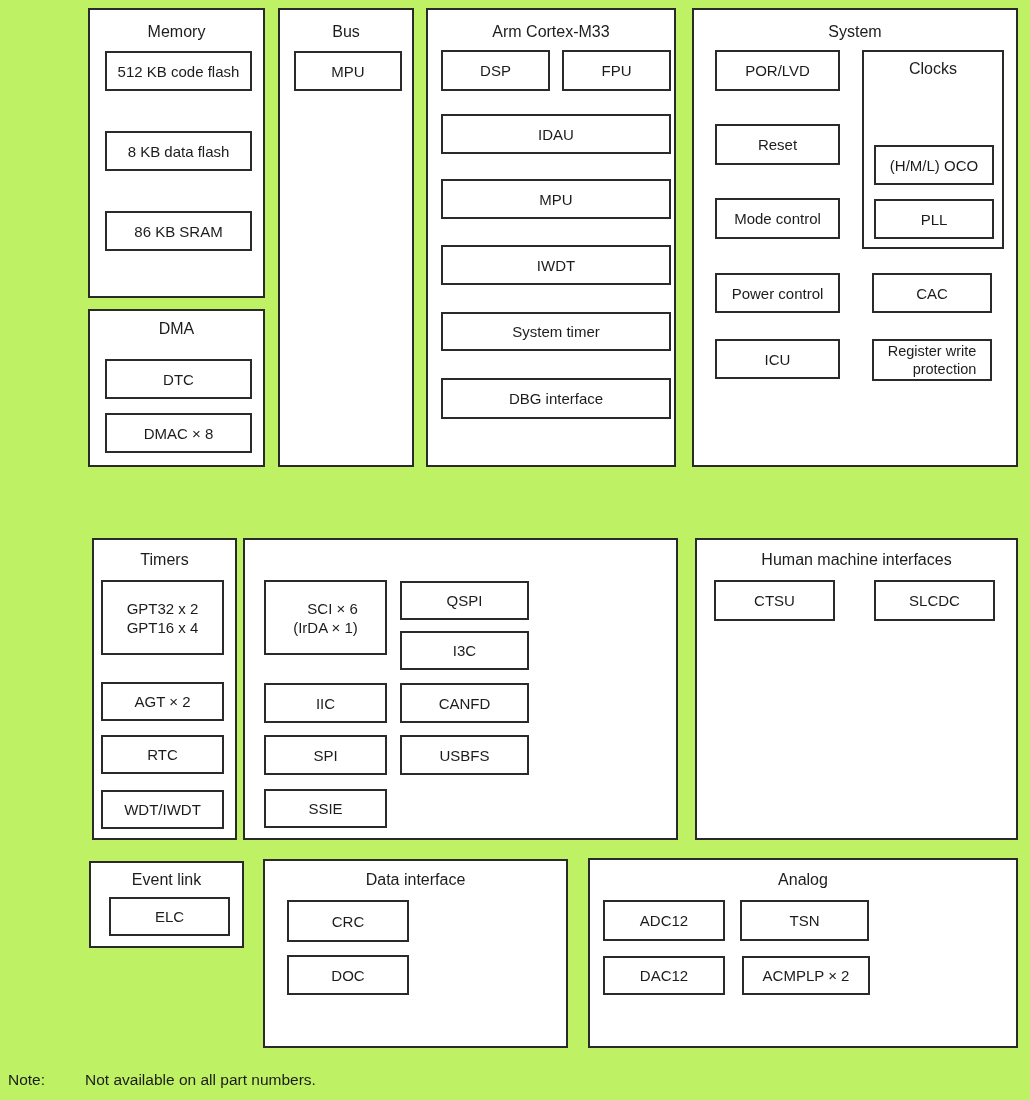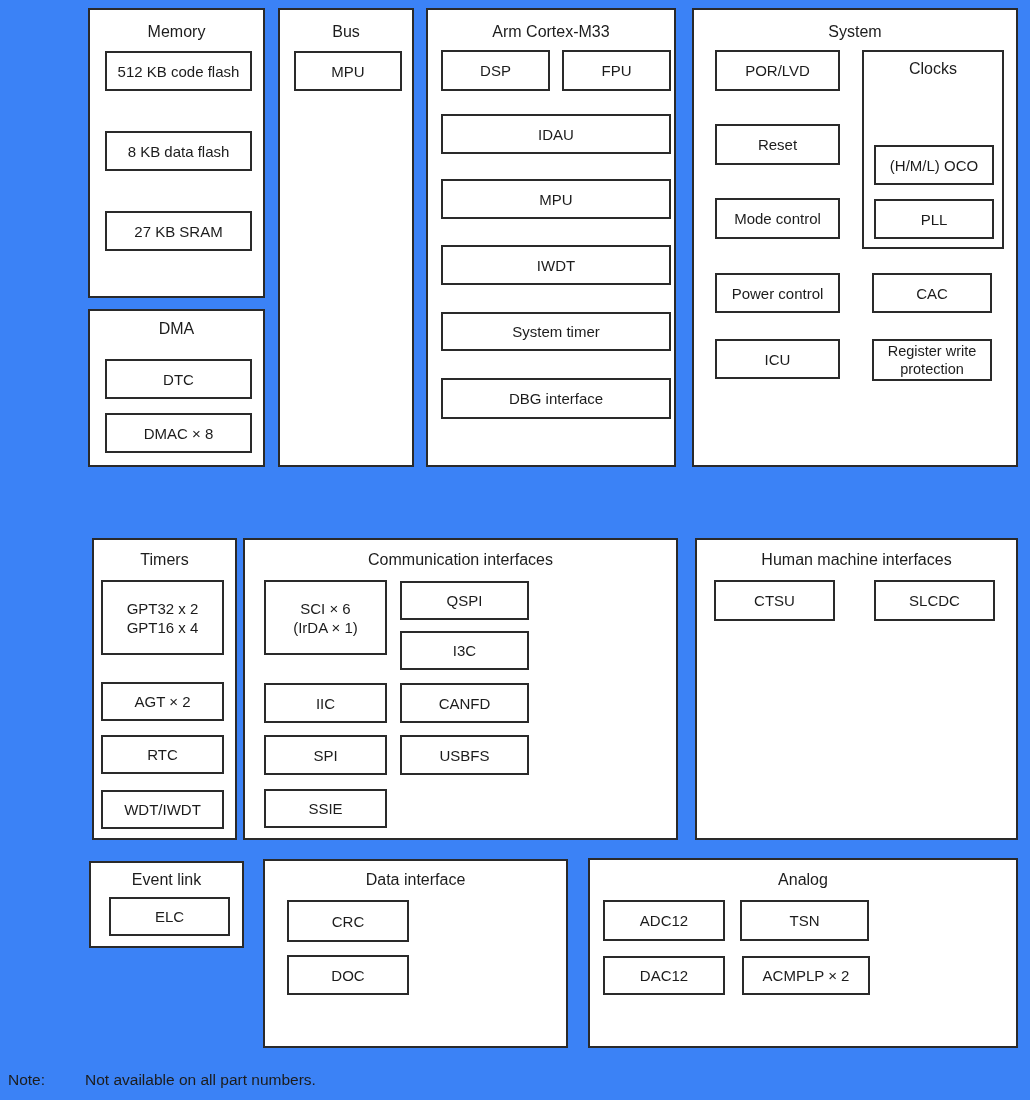--- a/index.html
+++ b/index.html
@@ -4,21 +4,21 @@
 <style>
   html, body {
     margin: 0;
     padding: 0;
     background: #ffffff;
   }
   #canvas {
     position: relative;
     width: 1030px;
     height: 1100px;
-    background: #3b82f6;
+    background: #bef264;
     font-family: "Liberation Sans", "DejaVu Sans", sans-serif;
     color: #1c1c1c;
   }
   .group {
     position: absolute;
     border: 2px solid #2a2a2a;
     box-sizing: border-box;
     background: #ffffff;
   }
   .gtitle {
@@ -32,21 +32,21 @@
     white-space: nowrap;
   }
   .box {
     position: absolute;
     border: 2px solid #2a2a2a;
     box-sizing: border-box;
     background: #ffffff;
     display: flex;
     align-items: center;
     justify-content: center;
-    text-align: center;
+    text-align: right;
     font-size: 15px;
     line-height: 19px;
     white-space: pre-line;
     color: #1c1c1c;
   }
   .box.small {
     font-size: 14.5px;
     line-height: 18px;
   }
   .note {
@@ -62,21 +62,21 @@
 </style>
 </head>
 <body>
 
 <div id="canvas">
 
   <div class="group" style="left:88px;top:8px;width:177px;height:290px">
     <div class="gtitle" style="top:12px">Memory</div>
     <div class="box" style="left:15px;top:41px;width:147px;height:40px">512 KB code flash</div>
     <div class="box" style="left:15px;top:121px;width:147px;height:40px">8 KB data flash</div>
-    <div class="box" style="left:15px;top:201px;width:147px;height:40px">27 KB SRAM</div>
+    <div class="box" style="left:15px;top:201px;width:147px;height:40px">86 KB SRAM</div>
   </div>
 
   <div class="group" style="left:88px;top:309px;width:177px;height:158px">
     <div class="gtitle" style="top:8px">DMA</div>
     <div class="box" style="left:15px;top:48px;width:147px;height:40px">DTC</div>
     <div class="box" style="left:15px;top:102px;width:147px;height:40px">DMAC × 8</div>
   </div>
 
   <div class="group" style="left:278px;top:8px;width:136px;height:459px">
     <div class="gtitle" style="top:12px">Bus</div>
@@ -116,21 +116,20 @@
   <div class="group" style="left:92px;top:538px;width:145px;height:302px">
     <div class="gtitle" style="top:10px">Timers</div>
     <div class="box" style="left:7px;top:40px;width:123px;height:75px">GPT32 x 2
 GPT16 x 4</div>
     <div class="box" style="left:7px;top:142px;width:123px;height:39px">AGT × 2</div>
     <div class="box" style="left:7px;top:250px;width:123px;height:39px">WDT/IWDT</div>
     <div class="box" style="left:7px;top:195px;width:123px;height:39px">RTC</div>
   </div>
 
   <div class="group" style="left:243px;top:538px;width:435px;height:302px">
-    <div class="gtitle" style="top:10px">Communication interfaces</div>
     <div class="box" style="left:19px;top:40px;width:123px;height:75px">SCI × 6
 (IrDA × 1)</div>
     <div class="box" style="left:155px;top:41px;width:129px;height:39px">QSPI</div>
     <div class="box" style="left:155px;top:91px;width:129px;height:39px">I3C</div>
     <div class="box" style="left:155px;top:143px;width:129px;height:40px">CANFD</div>
     <div class="box" style="left:19px;top:143px;width:123px;height:40px">IIC</div>
     <div class="box" style="left:19px;top:195px;width:123px;height:40px">SPI</div>
     <div class="box" style="left:155px;top:195px;width:129px;height:40px">USBFS</div>
     <div class="box" style="left:19px;top:249px;width:123px;height:39px">SSIE</div>
   </div>

